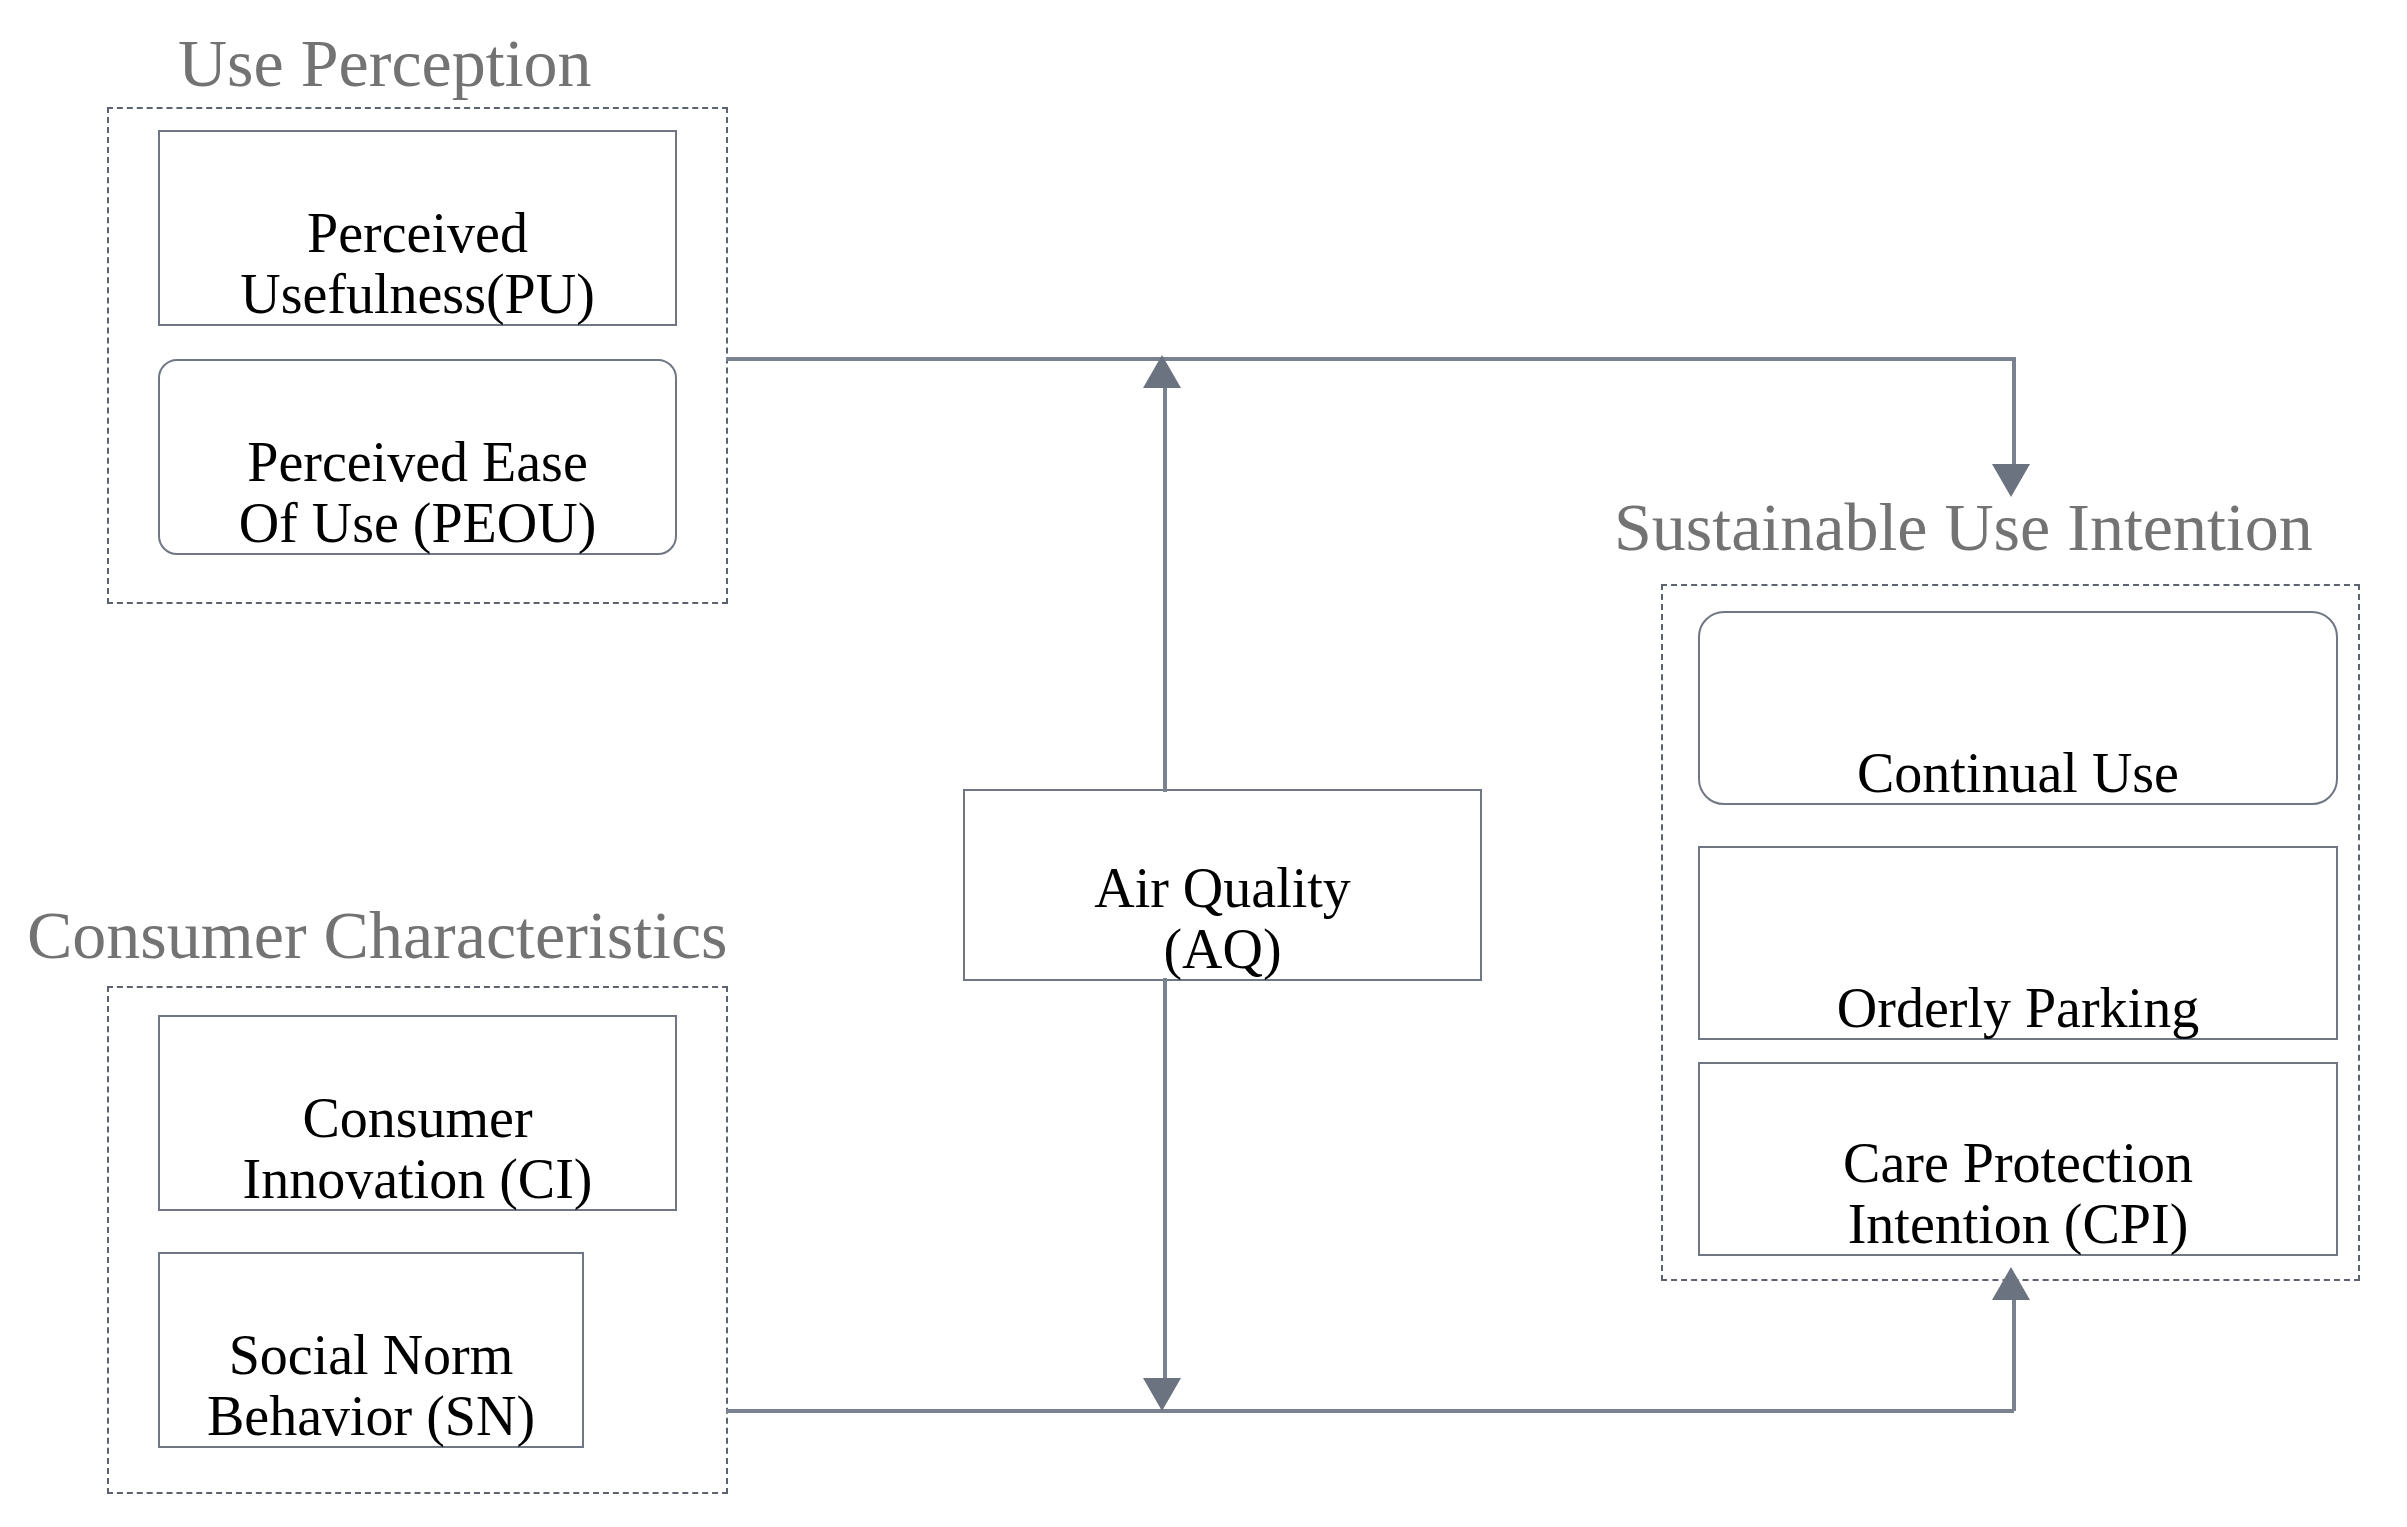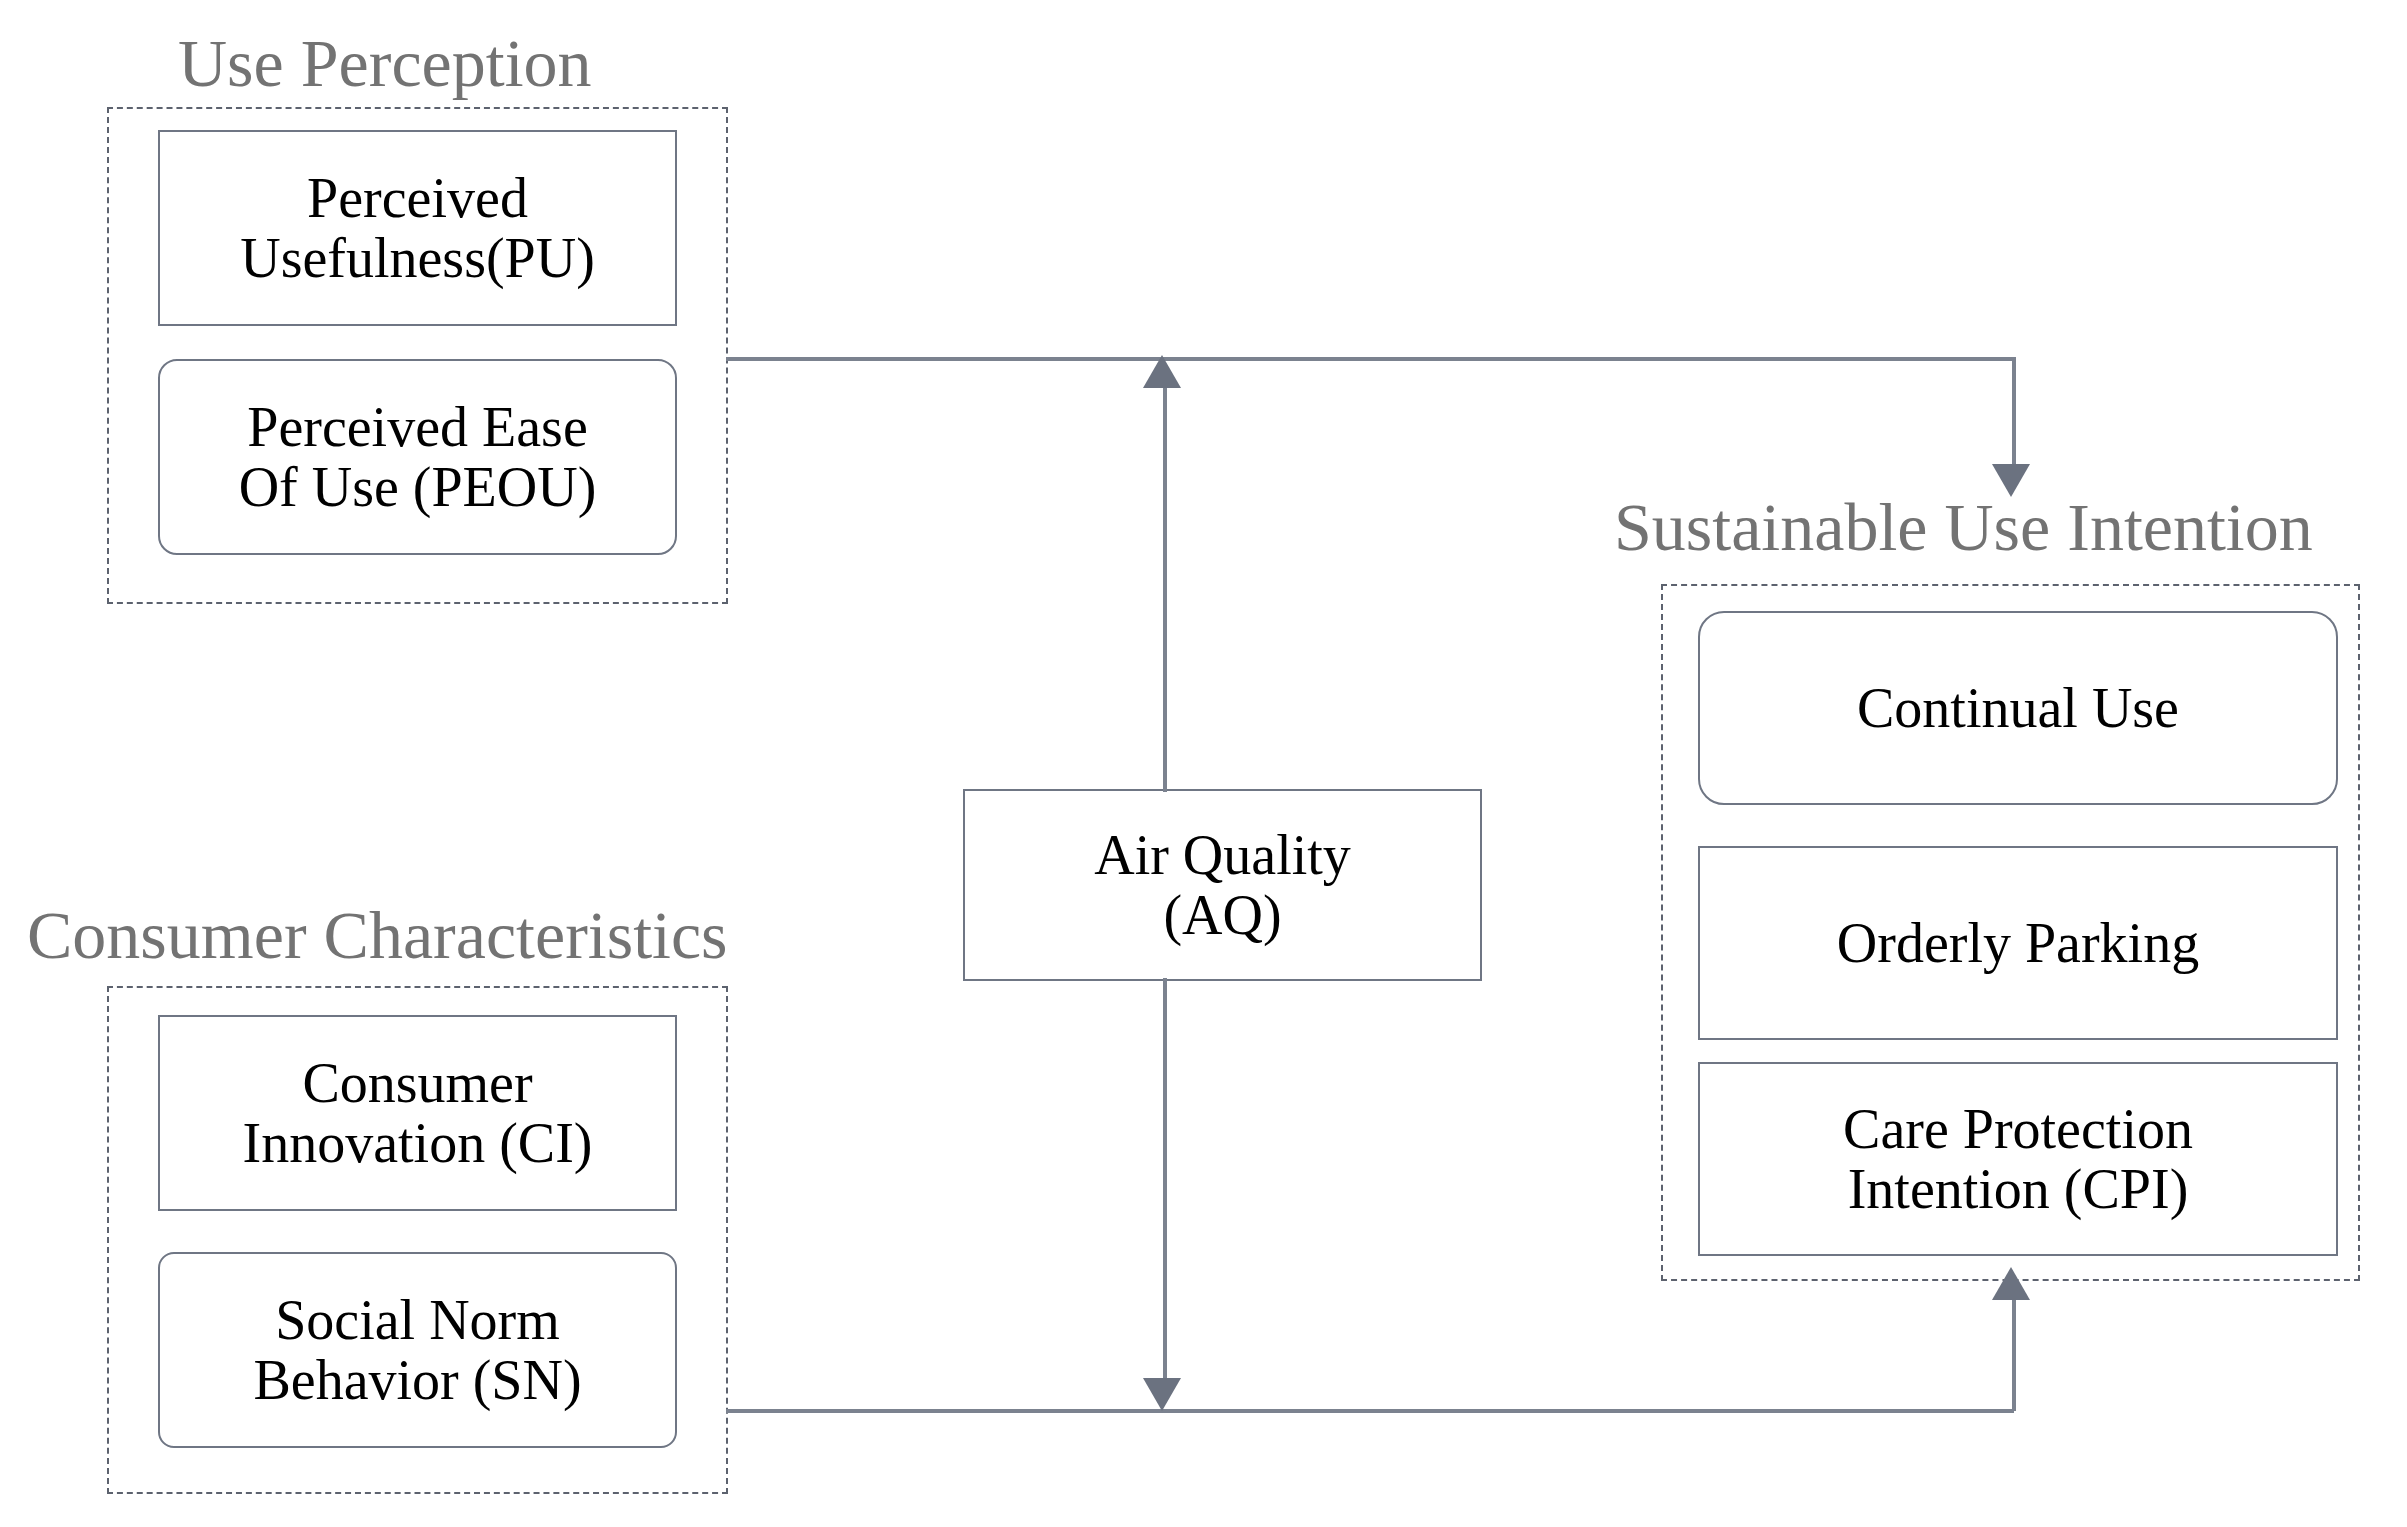--- a/index.html
+++ b/index.html
@@ -33,21 +33,21 @@
     font-family: "Liberation Serif", "DejaVu Serif", serif;
   }
   
   .node-box {
     position: absolute;
     box-sizing: border-box;
     border: 2.9px solid #6f7684;
     background: #ffffff;
     color: #000000;
     display: flex;
-    align-items: center;
+    align-items: flex-end;
     justify-content: center;
     text-align: center;
     font-size: 56px;
     line-height: 1.08;
     font-family: "Liberation Serif", "DejaVu Serif", serif;
     padding: 0 5.8px;
   }
   .node-box span { display: block; }
   
   .hline {
@@ -103,21 +103,21 @@
 
   <div class="group-box" style="left:107px; top:986px; width:621px; height:508px;"></div>
 
   <div class="node-box" style="left:158px; top:1015px; width:519px; height:196px;">
     <span>
       <span>Consumer</span>
       <span>Innovation (CI)</span>
     </span>
   </div>
 
-  <div class="node-box" style="left:158px; top:1252px; width:519px; height:196px;border-radius:16px;">
+  <div class="node-box" style="left:158px; top:1252px; width:426px; height:196px;">
     <span>
       <span>Social Norm</span>
       <span>Behavior (SN)</span>
     </span>
   </div>
 
   <div class="group-title" style="left:1614px; top:493px;">Sustainable Use Intention</div>
 
   <div class="group-box" style="left:1661px; top:584px; width:699px; height:697px;"></div>
 

